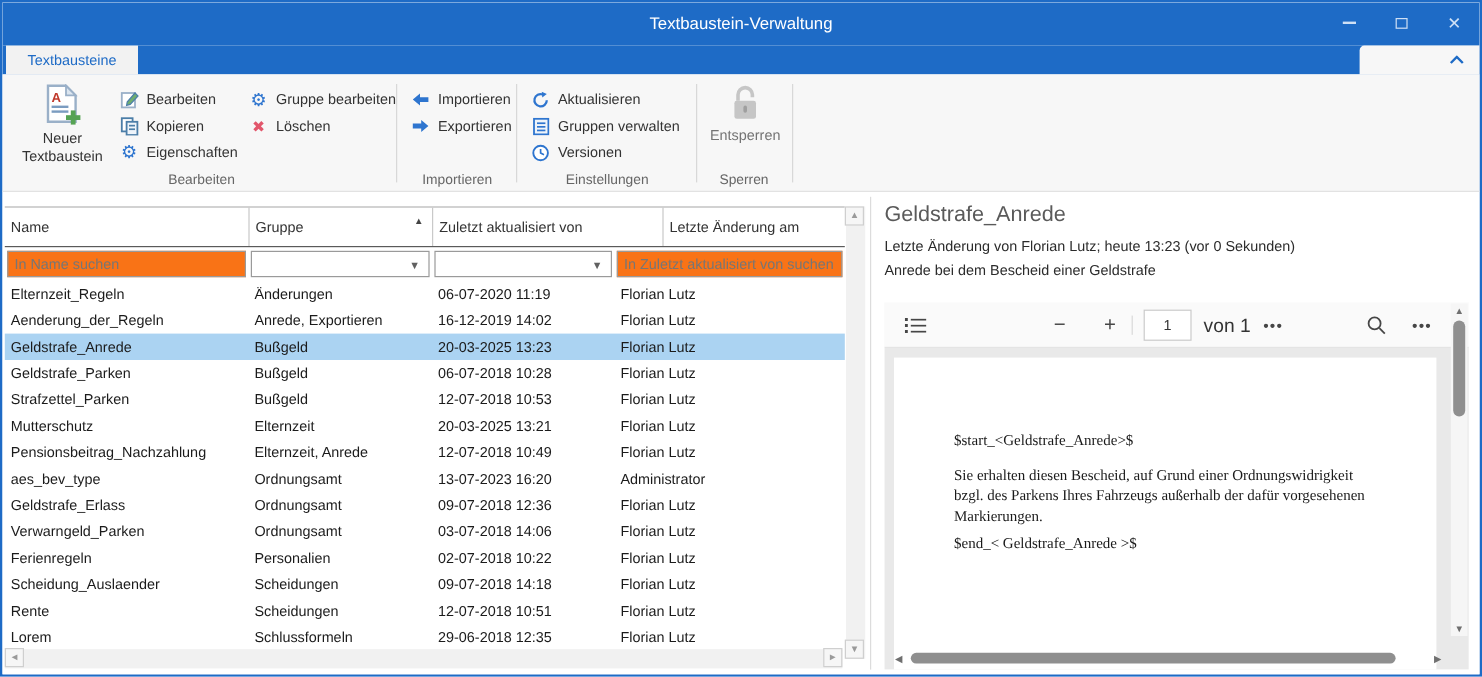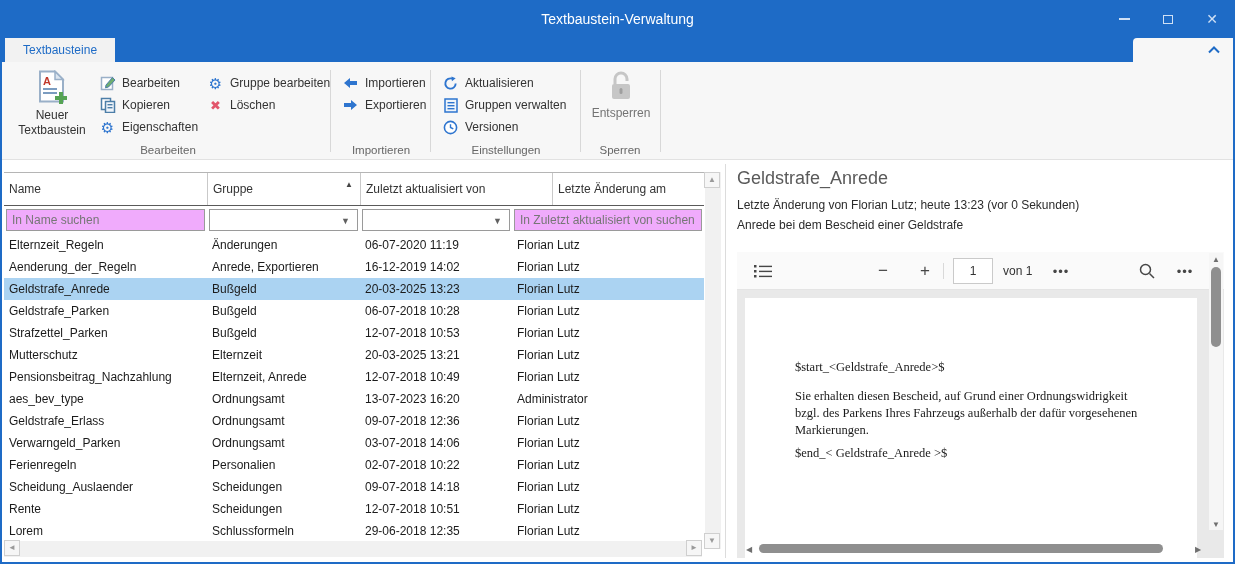--- a/index.html
+++ b/index.html
@@ -42,21 +42,21 @@
   
   .tbl{position:absolute;left:2px;top:12px;width:700px;}
   .tbl-header{display:flex;height:34px;border-top:1px solid #b5b5b5;border-bottom:1px solid #5a5a5a;}
   .th{position:relative;display:flex;align-items:center;padding-left:5px;font-size:12px;color:#333;}
   .th + .th{border-left:1px solid #c9c9c9;text-align:right;}
   .sort-arrow{position:absolute;right:7px;top:7px;font-size:8px;color:#444;}
   .col0{width:203px;}.col1{width:153px;}.col2{width:152px;}.col3{width:192px;}
   .tbl-filters{display:flex;height:28px;align-items:center;}
   .fcell{padding:0 2px;}
   .finput{width:100%;height:22px;border:1px solid #9a9a9a;font-size:12px;padding:0 5px;
-          font-family:"Liberation Sans","DejaVu Sans",sans-serif;color:#333;background:#f0abfc;}
+          font-family:"Liberation Sans","DejaVu Sans",sans-serif;color:#333;background:#f97316;}
   .finput::placeholder{color:#767676;}
   .fdrop{position:relative;width:100%;height:22px;border:1px solid #9a9a9a;background:#fff;}
   .fdrop .dd{position:absolute;right:7px;top:7px;font-size:9px;color:#616161;line-height:1;}
   .tbl-rows{display:flex;flex-direction:column;}
   .trow{display:flex;height:22px;align-items:center;}
   .trow.selected{background:#abd3f2;}
   .td{padding-left:5px;font-size:12px;color:#1b1b1b;white-space:nowrap;overflow:hidden;}
   
   .vscroll{position:absolute;left:703px;top:12px;width:16px;height:377px;background:#f1f1f1;}
   .hscroll{position:absolute;left:2px;top:381px;width:698px;height:16px;background:#f1f1f1;}
@@ -69,21 +69,21 @@
   .pv-meta{margin-top:9px;font-size:12px;color:#2b2b2b;}
   .pv-desc{margin-top:6px;font-size:12px;color:#2b2b2b;}
   .viewer{position:absolute;left:735px;top:92px;width:487px;height:306px;background:#fafafa;overflow:hidden;}
   .v-toolbar{position:absolute;left:0;top:0;width:100%;height:38px;background:#fafafa;border-bottom:1px solid #e4e4e4;}
   .v-toolbar .ticon{position:absolute;top:9px;width:20px;height:20px;display:flex;align-items:center;justify-content:center;color:#464646;}
   .t-minus{left:136px;font-size:17px;}
   .t-plus{left:178px;font-size:17px;}
   .t-divider{position:absolute;left:206px;top:11px;width:1px;height:16px;background:#d9d9d9;}
   .pagebox{position:absolute;left:216px;top:6px;width:40px;height:26px;border:1px solid #cacaca;background:#fff;
            text-align:center;font-size:12px;color:#333;font-family:"Liberation Sans","DejaVu Sans",sans-serif;}
-  .of-label{position:absolute;left:266px;top:12px;font-size:12px;color:#333;}
+  .of-label{position:absolute;left:266px;top:12px;font-size:16px;color:#333;}
   .t-dots1{left:314px;font-size:13px;letter-spacing:1px;}
   .t-search{left:400px;}
   .t-dots2{left:438px;font-size:13px;letter-spacing:1px;}
   .v-doc{position:absolute;left:0;top:38px;right:0;bottom:0;background:#e9e9e9;}
   .page{position:absolute;left:8px;top:8px;width:452px;height:300px;background:#fff;}
   .doc-text{font-family:"Liberation Serif","DejaVu Serif",serif;font-size:12.5px;color:#1a1a1a;}
   .doc-start{position:absolute;left:50px;top:62px;}
   .doc-body{position:absolute;left:50px;top:90px;width:360px;line-height:17px;}
   .doc-end{position:absolute;left:50px;top:148px;}
   

